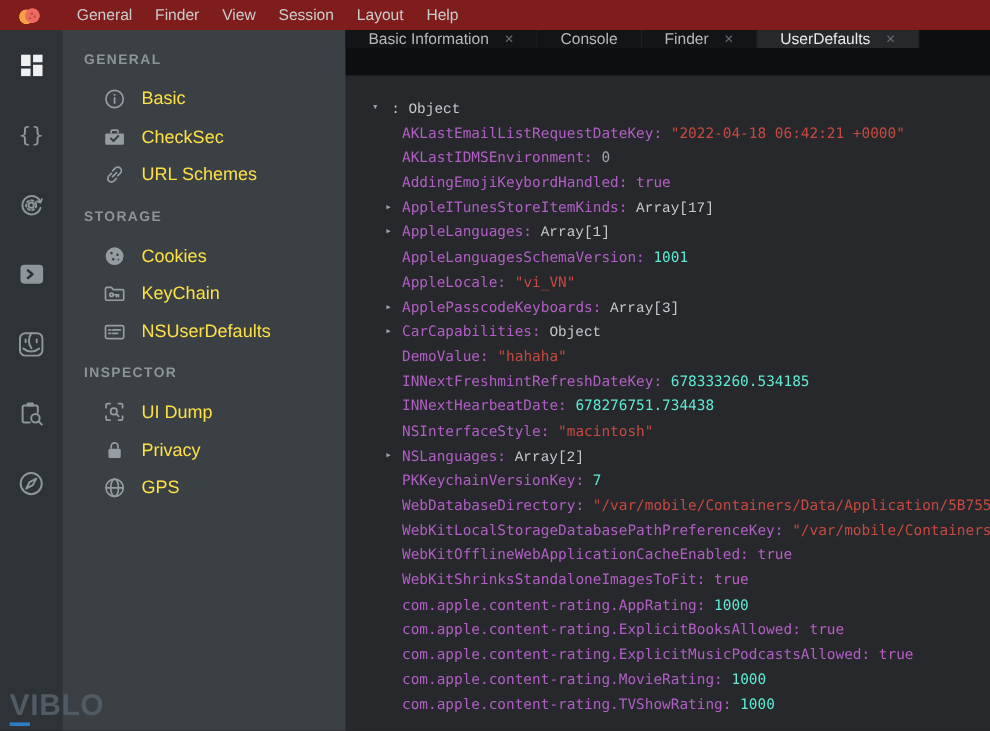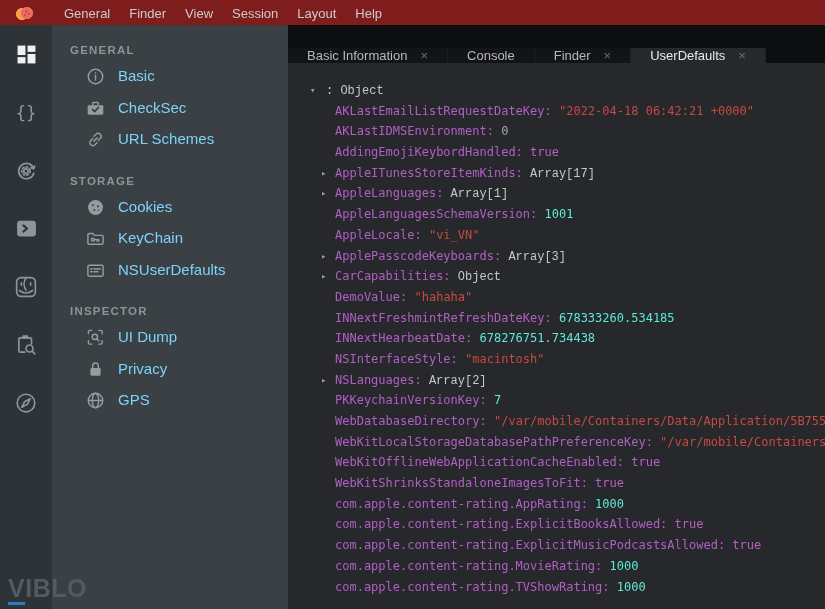--- a/index.html
+++ b/index.html
@@ -28,28 +28,28 @@
     align-items:center; padding-top:17px; gap:33px; flex:0 0 auto; }
   .strip-btn { width:25px; height:25px; display:flex; align-items:center;
     justify-content:center; color:#8d969a; }
   .strip-btn.active { color:#eef0f1; }
   .strip-btn svg { display:block; }
 
   
   .sidebar { width:236px; background:#3a4043; padding-top:6px; flex:0 0 auto; }
   .section-label { color:#8d9598; font-size:11.5px; font-weight:bold;
     letter-spacing:1.2px; padding:13px 0 8px 18px; height:36px; }
-  .nav-item { height:31.5px; display:flex; align-items:flex-start; padding-left:34px;
-    color:#7dd3fc; font-size:15px; cursor:default; }
+  .nav-item { height:31.5px; display:flex; align-items:center; padding-left:34px;
+    color:#fde047; font-size:15px; cursor:default; }
   .nav-item .icon { width:19px; height:19px; margin-right:13px; color:#959da0;
     display:inline-flex; align-items:center; justify-content:center; }
 
   
   .main { flex:1; display:flex; flex-direction:column; min-width:0; }
-  .tabbar { height:38px; background:#0d0e10; display:flex; align-items:flex-end; }
+  .tabbar { height:38px; background:#0d0e10; display:flex; align-items:flex-start; }
   .tab { display:flex; align-items:center; padding:0 19px; background:#131417;
     border-right:1px solid #1d2023; color:#b6b8ba; font-size:13px; cursor:default; }
   .tab-label { white-space:nowrap; }
   .tab-close { margin-left:13px; color:#6c7174; font-size:13px; }
   .tab.active { background:#26282b; color:#e8eaec; }
 
   
   .content { flex:1; background:#26282b; overflow:hidden; }
   .tree { padding-top:17px; font-family:"DejaVu Sans Mono", monospace;
     font-size:12px; line-height:20.7px; white-space:nowrap; }

